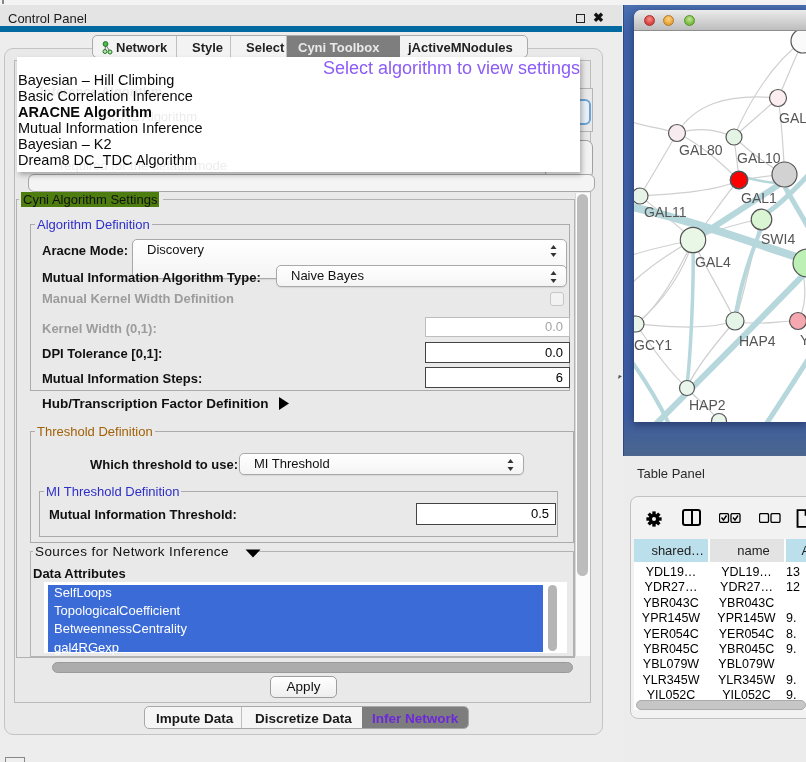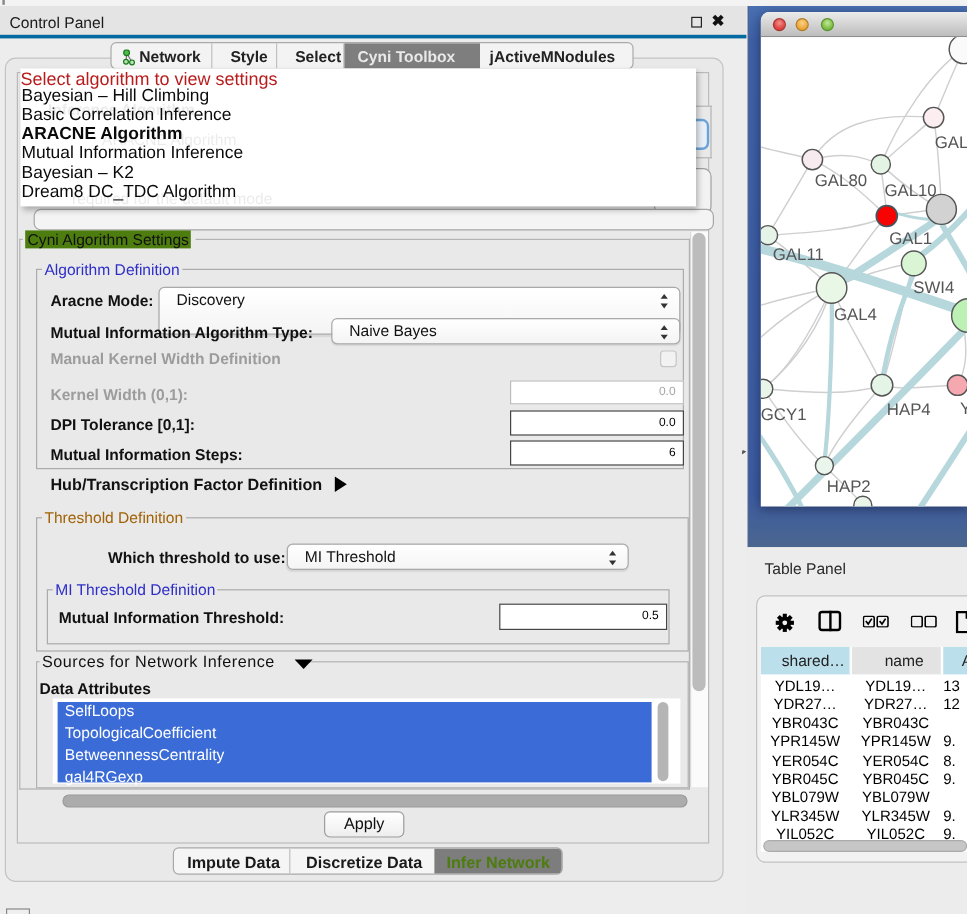--- a/index.html
+++ b/index.html
@@ -2,29 +2,29 @@
 <html><head>
 <meta charset="utf-8">
 <style>
   * { margin:0; padding:0; box-sizing:border-box; }
   html,body { width:806px; height:762px; overflow:hidden; }
   body { font-family:"Liberation Sans", sans-serif; background:#ededed; position:relative; }
   .abs { position:absolute; }
   .lbl { font-size:13px; font-weight:bold; color:#111; }
   .combo { position:absolute; background:linear-gradient(#ffffff,#f4f4f4); border:1px solid #a9a9a9; border-radius:5px; font-size:13px; color:#111; line-height:20px; padding-left:14px; box-shadow:0 1px 1px rgba(0,0,0,0.08); }
   .carets { position:absolute; right:8px; top:3px; width:9px; height:16px; }
-  .field { position:absolute; background:#fff; font-size:10px; text-align:right; padding-right:6px; }
+  .field { position:absolute; background:#fff; font-size:13px; text-align:right; padding-right:6px; }
 </style>
 </head>
 <body>
 
 <div class="abs" style="left:0;top:0;width:806px;height:5px;background:#f3f3f3;"></div>
 <div class="abs" style="left:2px;top:0;width:2px;height:4px;background:#888;"></div>
 
-<div class="abs" style="left:0;top:5px;width:622px;height:27px;background:#e4e4e4;border-bottom:3px solid #0369a1;">
+<div class="abs" style="left:0;top:5px;width:622px;height:27px;background:#e4e4e4;border-bottom:6px solid #0369a1;">
   <div class="abs" style="left:8px;top:6px;font-size:13px;color:#1a1a1a;">Control Panel</div>
   <div class="abs" style="left:576px;top:9px;width:9px;height:9px;border:1.5px solid #222;"></div>
   <div class="abs" style="left:593px;top:5px;font-size:13px;font-weight:bold;color:#111;">✖</div>
 </div>
 
 <div class="abs" style="left:4px;top:48px;width:599px;height:687px;background:#e9e9e9;border:1px solid #c4c4c4;border-radius:9px;"></div>
 
 <div class="abs" style="left:92px;top:35px;width:436px;height:23px;background:#f3f3f3;border:1px solid #aaa;border-radius:5px;overflow:hidden;font-size:13px;font-weight:bold;color:#222;">
   <div class="abs" style="left:0;top:0;width:84px;height:23px;border-right:1px solid #c0c0c0;"></div>
   <svg class="abs" style="left:9px;top:5px;" width="11" height="14" viewBox="0 0 11 14">
@@ -121,29 +121,29 @@
 <div class="abs" style="left:575px;top:193px;width:15px;height:463px;background:#fbfbfb;border-left:1px solid #d9d9d9;"></div>
 <div class="abs" style="left:577px;top:194px;width:11px;height:382px;background:#bcbcbc;border-radius:6px;"></div>
 
 <div class="abs" style="left:270px;top:676px;width:67px;height:22px;background:linear-gradient(#ffffff,#eeeeee);border:1px solid #9d9d9d;border-radius:5px;font-size:13.5px;color:#111;text-align:center;line-height:20px;">Apply</div>
 
 <div class="abs" style="left:144px;top:706px;width:325px;height:23px;background:#f5f5f5;border:1px solid #a8a8a8;border-radius:5px;overflow:hidden;font-size:13.5px;font-weight:bold;color:#1a1a1a;">
   <div class="abs" style="left:0;top:0;width:97px;height:23px;border-right:1px solid #c0c0c0;"></div>
   <div class="abs" style="left:11px;top:4px;">Impute Data</div>
   <div class="abs" style="left:110px;top:4px;">Discretize Data</div>
   <div class="abs" style="left:217px;top:0;width:108px;height:23px;background:#7d7d7d;"></div>
-  <div class="abs" style="left:227px;top:4px;color:#4d7c0f;">Infer Network</div>
+  <div class="abs" style="left:227px;top:4px;color:#6d28d9;">Infer Network</div>
 </div>
 
 <div class="abs" style="left:618px;top:374px;width:4px;height:5px;background:#555;clip-path:polygon(0 100%,20% 20%,100% 45%);"></div>
 
 <div class="abs" style="left:5px;top:757px;width:20px;height:10px;border:1.5px solid #888;background:#efefef;"></div>
 
 <div class="abs" style="left:17px;top:57px;width:563px;height:115px;background:#ffffff;box-shadow:2px 3px 5px rgba(0,0,0,0.28);"></div>
-<div class="abs" style="left:17px;top:58px;width:563px;height:15px;font-size:15px;color:#b91c1c;text-align:left;">Select algorithm to view settings</div>
+<div class="abs" style="left:17px;top:58px;width:563px;height:15px;font-size:18px;color:#8b5cf6;text-align:right;">Select algorithm to view settings</div>
 <div class="abs" style="left:40px;top:84px;font-size:13px;font-weight:bold;color:rgba(60,60,60,0.10);">Inference Algorithm</div>
 <div class="abs" style="left:85px;top:109px;font-size:13px;color:rgba(60,60,60,0.10);">ARACNE Algorithm</div>
 <div class="abs" style="left:60px;top:158px;font-size:13px;color:rgba(60,60,60,0.10);">required for the default mode</div>
 <div class="abs" style="left:18px;top:72px;font-size:14.5px;color:#0a0a0a;line-height:16px;">Bayesian – Hill Climbing<br>Basic Correlation Inference<br><b>ARACNE Algorithm</b><br>Mutual Information Inference<br>Bayesian – K2<br>Dream8 DC_TDC Algorithm</div>
 
 <div class="abs" style="left:623px;top:5px;width:183px;height:451px;background:linear-gradient(#4a70b2,#3e61a8 6%,#3c5ba2 90%,#4a668e 100%);border-left:1px solid #2e4a7e;"></div>
 <div class="abs" style="left:623px;top:456px;width:183px;height:306px;background:#ececec;"></div>
 <div class="abs" style="left:637px;top:466px;font-size:13px;color:#2a2a2a;">Table Panel</div>
 
 <div class="abs" style="left:634px;top:10px;width:172px;height:412px;border-radius:7px 0 0 0;box-shadow:0 2px 9px rgba(0,0,15,0.4);background:#fff;overflow:hidden;">

